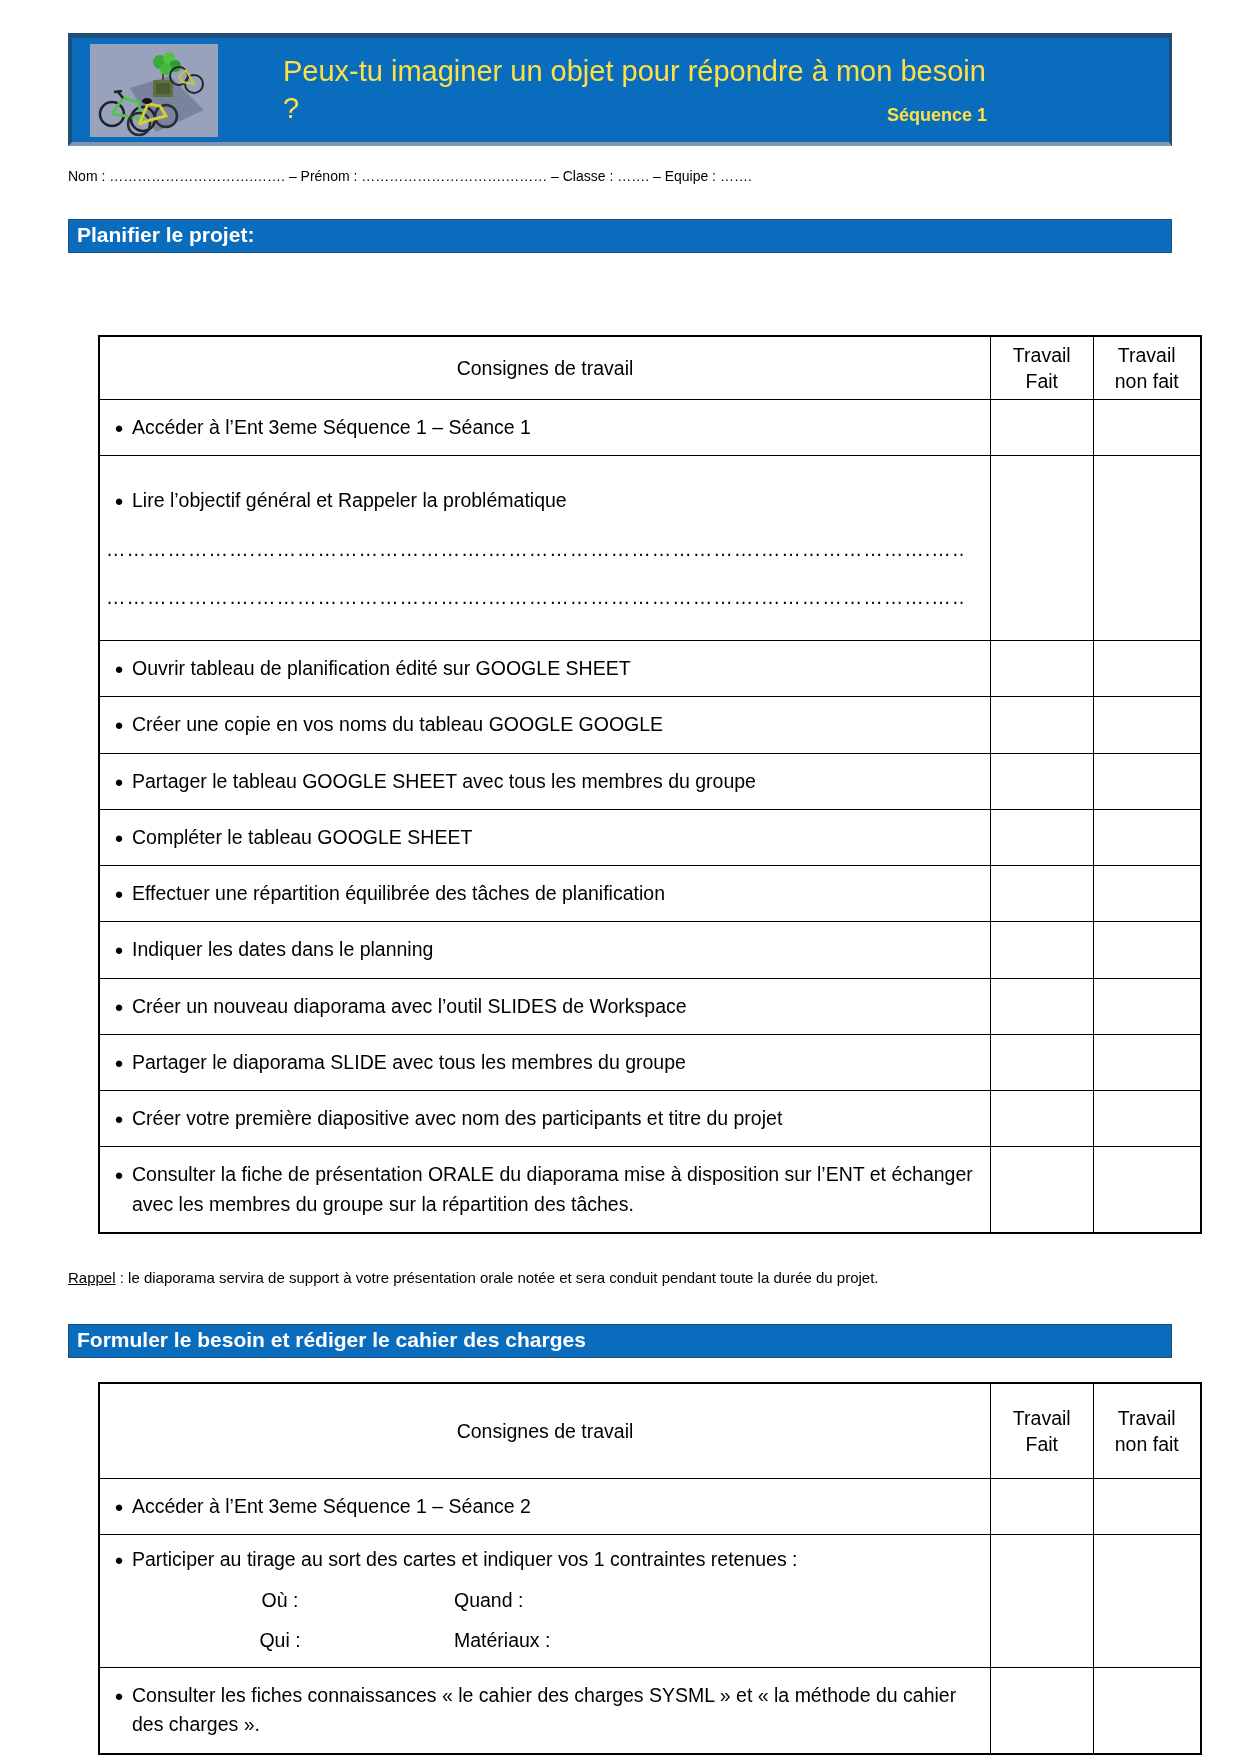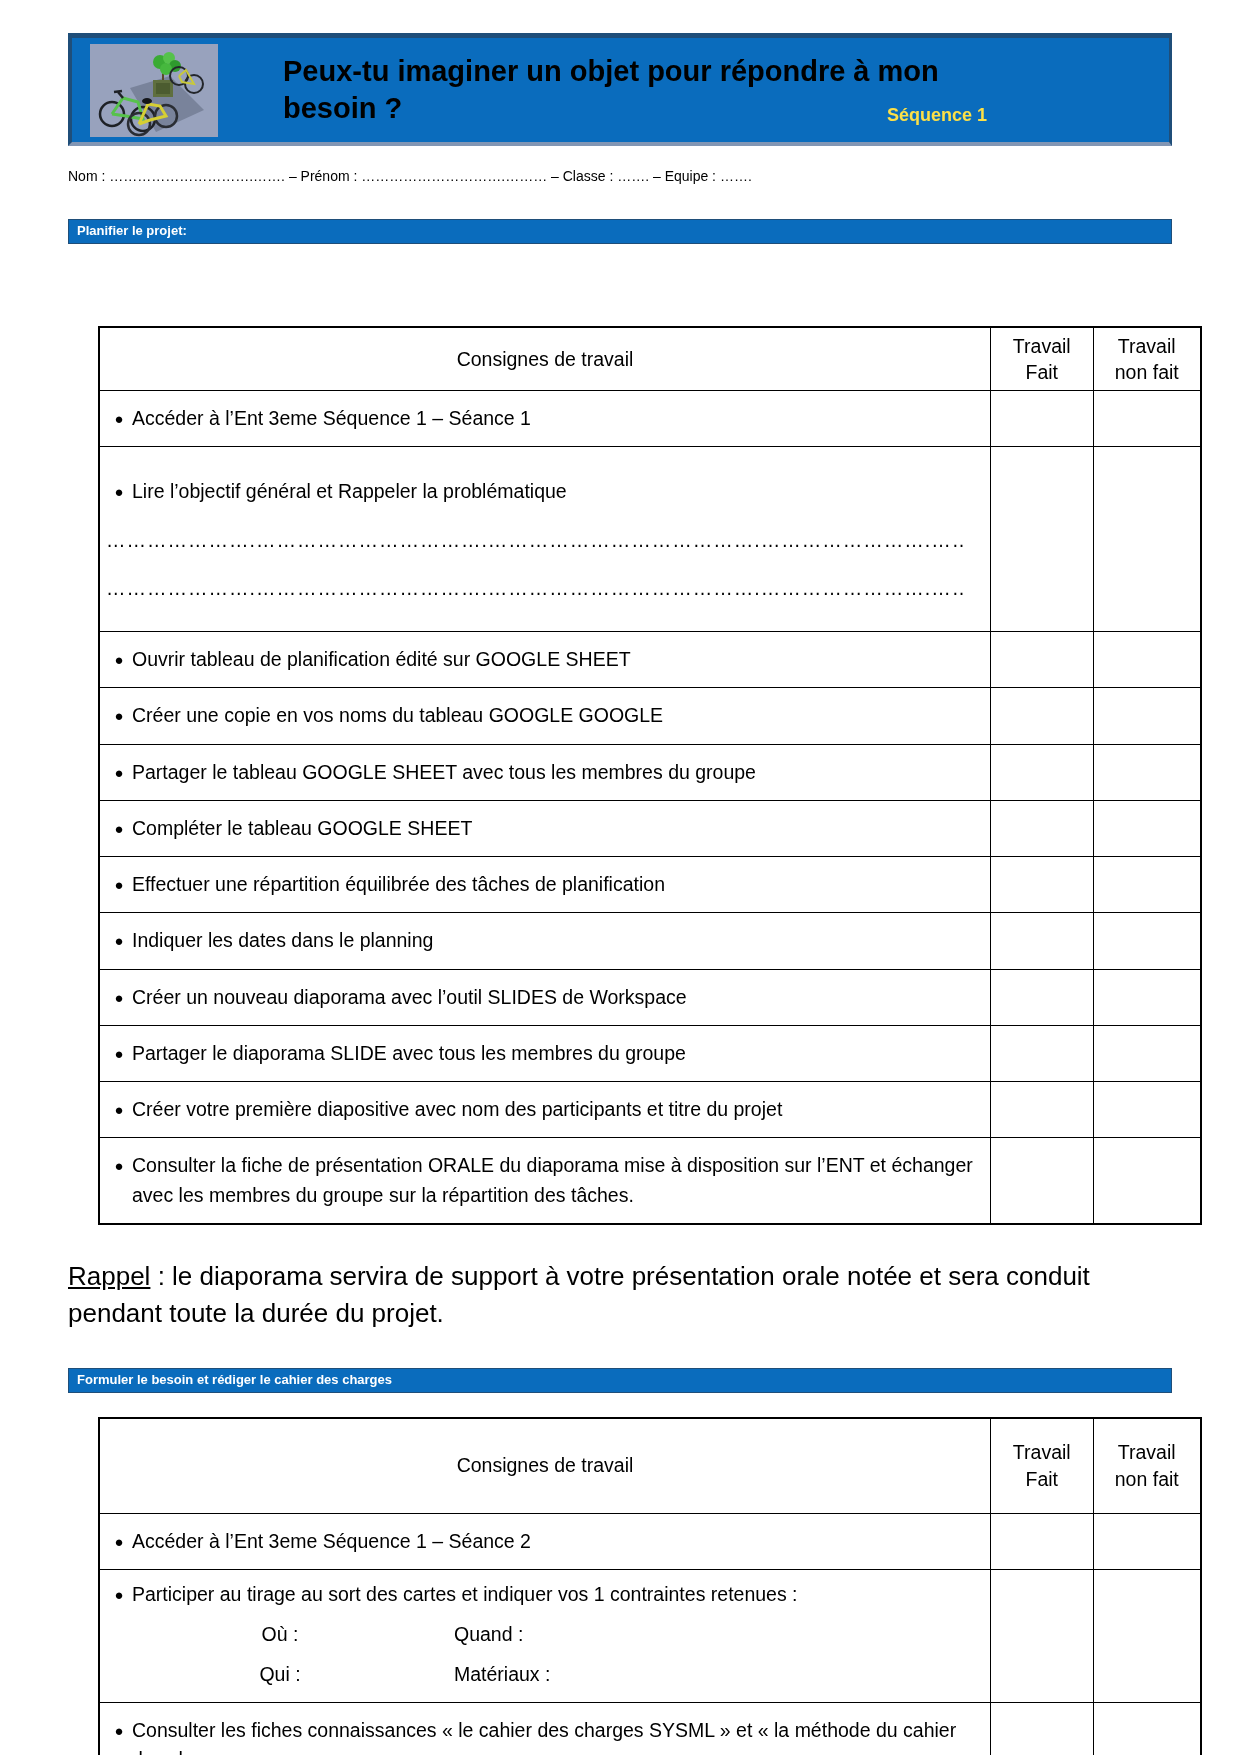--- a/index.html
+++ b/index.html
@@ -12,36 +12,36 @@
 
   
   .header-box{
     position:relative;height:104px;background:#0a6cbd;
     border-top:5px solid #1f4e79;border-left:4px solid #1f4e79;
     border-right:3px solid #1f4e79;border-bottom:4px solid #8296b4;
     display:flex;align-items:center;
   }
   .header-img{width:128px;height:93px;margin-left:18px;background:#98a2bd;flex:0 0 auto;}
   .header-title{
-    color:#000000;font-weight:bold;font-size:29px;line-height:1.28;
+    color:#fde047;font-weight:normal;font-size:29px;line-height:1.28;
     margin-left:65px;width:705px;
   }
   .sequence{
     position:absolute;right:182px;bottom:16px;color:#fde047;font-weight:bold;font-size:18px;
   }
 
   
   .identity{
     margin-top:22px;font-size:14px;white-space:nowrap;overflow:hidden;
   }
 
   
   .section-bar{
     background:#0a6cbd;border:1px solid #1f4e79;color:#fff;
-    font-weight:bold;font-size:13px;padding:3px 8px 5px 8px;
+    font-weight:bold;font-size:21px;padding:3px 8px 5px 8px;
   }
   .bar-1{margin-top:35px;}
   .bar-2{margin-top:36px;}
 
   
   table.tasks{width:100%;border-collapse:collapse;table-layout:fixed;border:2px solid #000;margin-left:30px;}
   .tbl-1{margin-top:82px;}
   .tbl-2{margin-top:24px;}
   table.tasks th,table.tasks td{border:1px solid #000;vertical-align:middle;}
   table.tasks thead th{
@@ -54,21 +54,21 @@
   .bullet{flex:0 0 26px;text-align:center;font-size:15px;line-height:29px;}
   .task-text{flex:1;padding-right:10px;}
   .dots{white-space:nowrap;overflow:hidden;width:98%;margin-top:19px;font-size:19.5px;letter-spacing:1px;}
   .cell-task.has-dots{padding-top:30px;padding-bottom:28px;}
   .cell-task.has-sub{padding-top:10px;padding-bottom:12px;}
   .subline{display:flex;margin-top:11px;text-align:center;}
   .subline .sub-a{width:348px;}
   .status-cell{background:#fff;}
 
   
-  .note{margin-top:33px;font-size:26px;line-height:1.42;}
+  .note{margin-top:33px;font-size:15px;line-height:1.42;}
   .note .note-label{text-decoration:underline;}
 </style>
 </head>
 <body>
 
 <div class="page">
 
   <div class="header-box">
     <div class="header-img">
       <svg width="128" height="93" viewBox="0 0 128 93">

